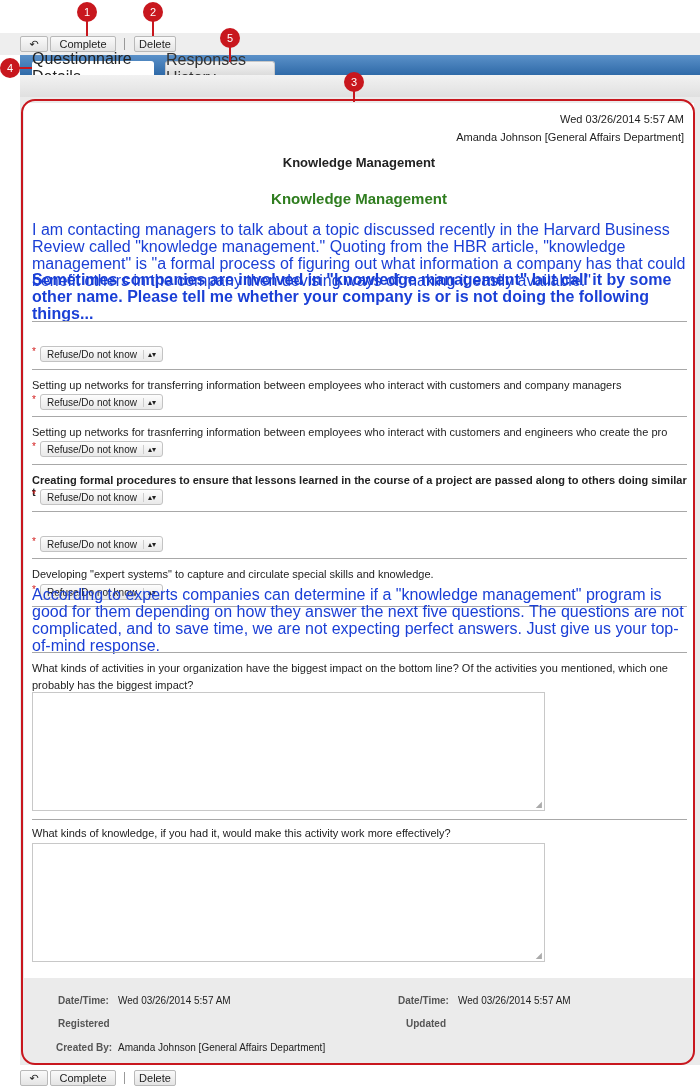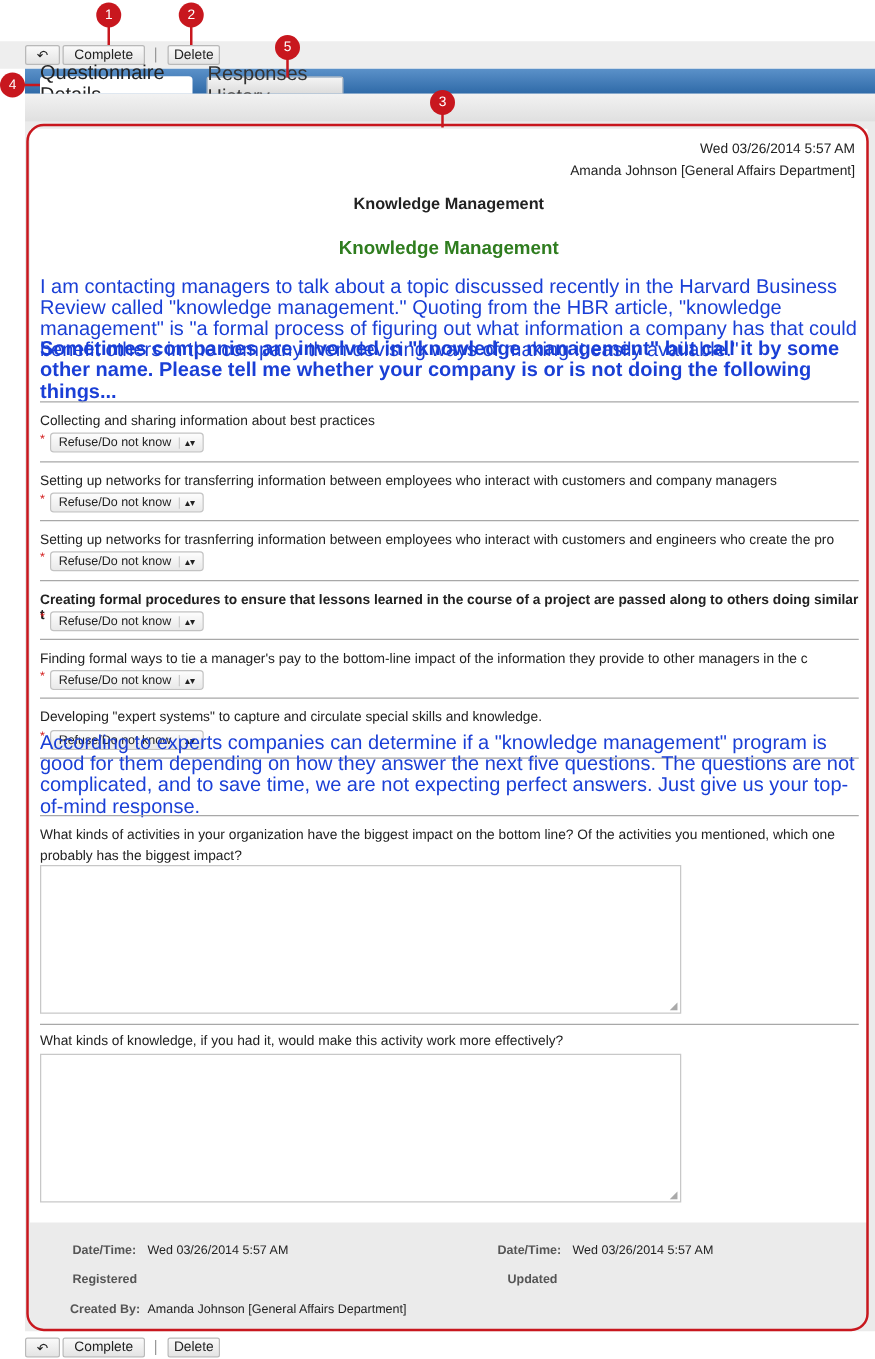--- a/index.html
+++ b/index.html
@@ -62,21 +62,20 @@
   <div class="meta-right" style="top:10px;">Wed 03/26/2014 5:57 AM</div>
   <div class="meta-right" style="top:28px;">Amanda Johnson [General Affairs Department]</div>
   <div class="title1">Knowledge Management</div>
   <div class="title2">Knowledge Management</div>
 
   <div class="para blue" style="top:118px;">I am contacting managers to talk about a topic discussed recently in the Harvard Business Review called "knowledge management." Quoting from the HBR article, "knowledge management" is "a formal process of figuring out what information a company has that could benefit others in the company then devising ways of making it easily available."</div>
   <div class="para blue" style="top:168px;font-weight:bold;">Sometimes companies are involved in "knowledge management" but call it by some other name. Please tell me whether your company is or is not doing the following things...</div>
 
   <div class="hr" style="top:218px;"></div>
 
-  <div class="q" style="top:228px;">Collecting and sharing information about best practices</div>
   <div class="sel" style="top:243px;">
     <span class="req">*</span>
     <div class="select">
         <span>Refuse/Do not know</span>
         <span class="arrows">▴▾</span>
       </div>
   </div>
   <div class="hr" style="top:266px;"></div>
 
   <div class="q" style="top:276px;">Setting up networks for transferring information between employees who interact with customers and company managers</div>
@@ -102,21 +101,20 @@
   <div class="q" style="top:371px;font-weight:bold;">Creating formal procedures to ensure that lessons learned in the course of a project are passed along to others doing similar t</div>
   <div class="sel" style="top:386px;">
     <span class="req">*</span>
     <div class="select">
         <span>Refuse/Do not know</span>
         <span class="arrows">▴▾</span>
       </div>
   </div>
   <div class="hr" style="top:408px;"></div>
 
-  <div class="q" style="top:418px;">Finding formal ways to tie a manager's pay to the bottom-line impact of the information they provide to other managers in the c</div>
   <div class="sel" style="top:433px;">
     <span class="req">*</span>
     <div class="select">
         <span>Refuse/Do not know</span>
         <span class="arrows">▴▾</span>
       </div>
   </div>
   <div class="hr" style="top:455px;"></div>
 
   <div class="q" style="top:465px;">Developing "expert systems" to capture and circulate special skills and knowledge.</div>

